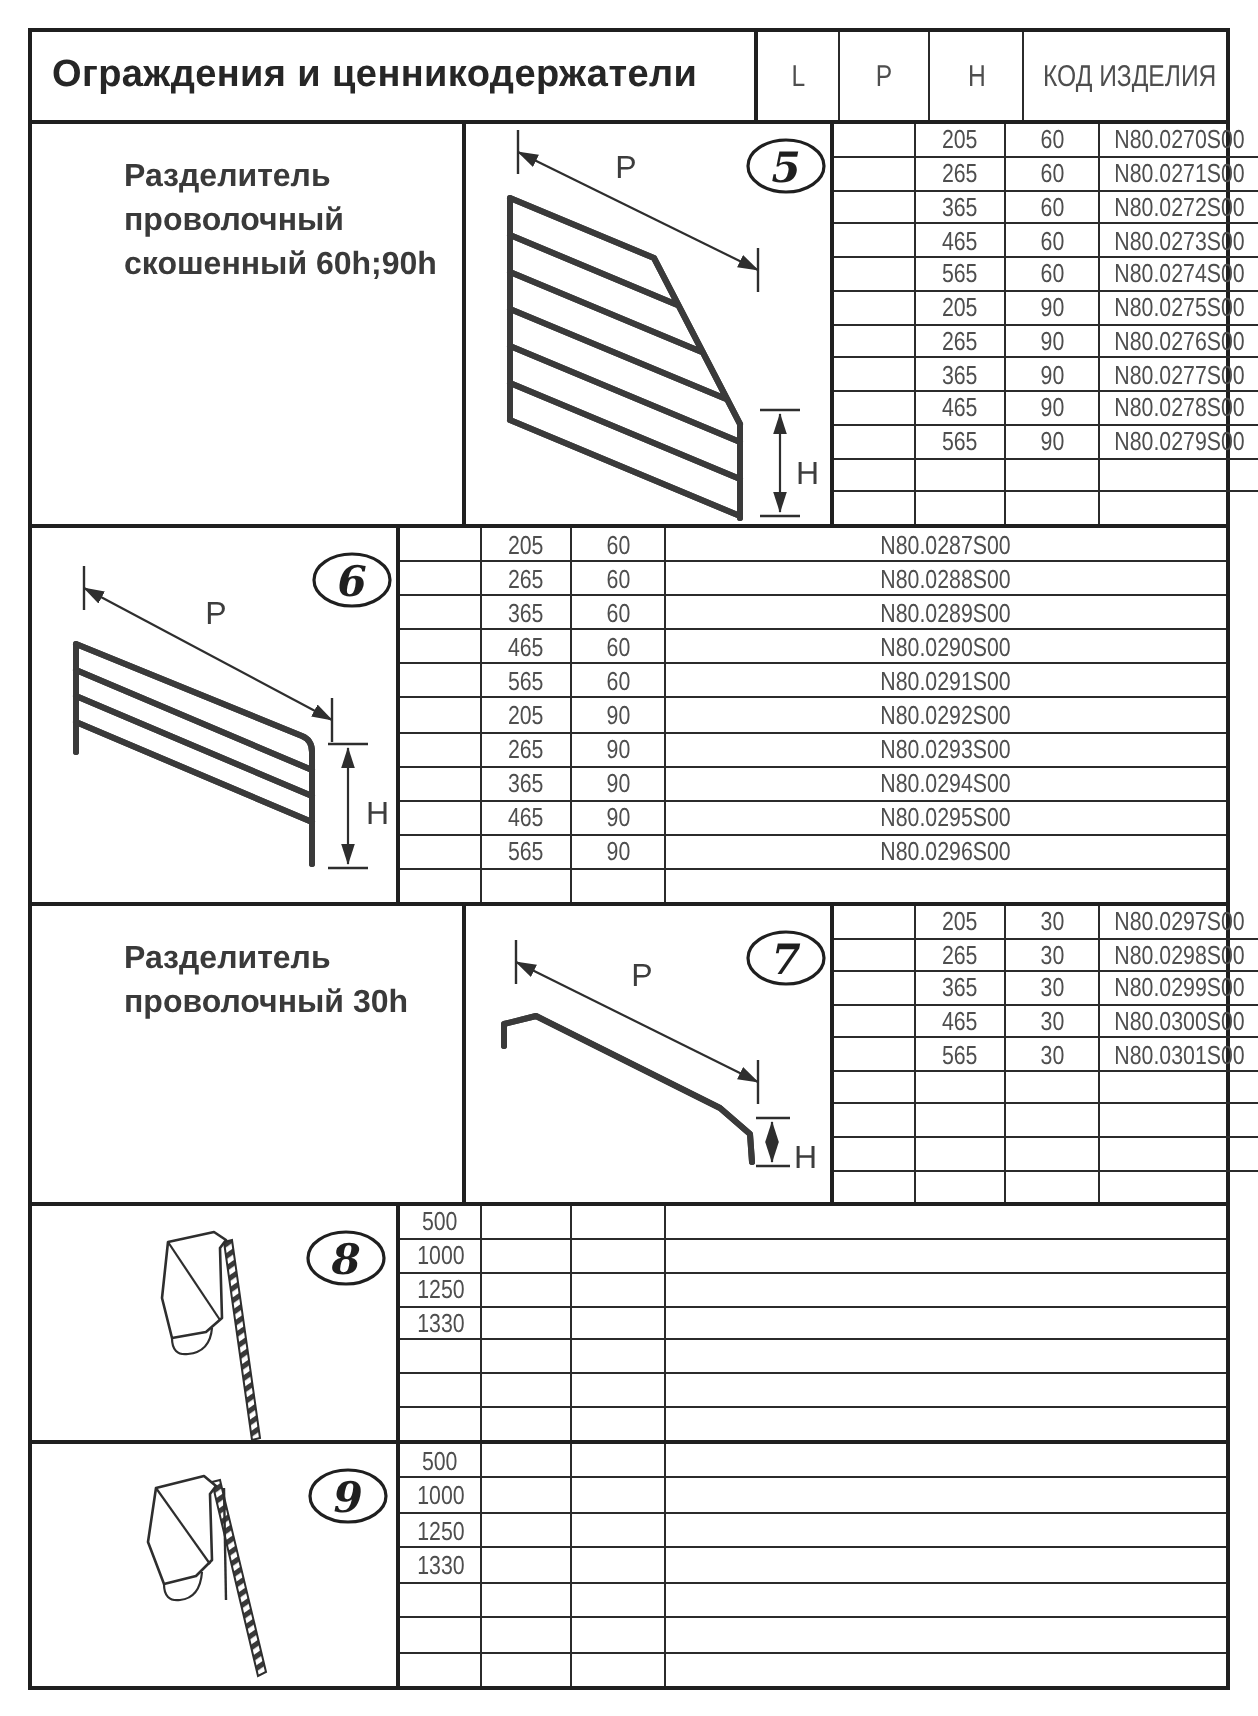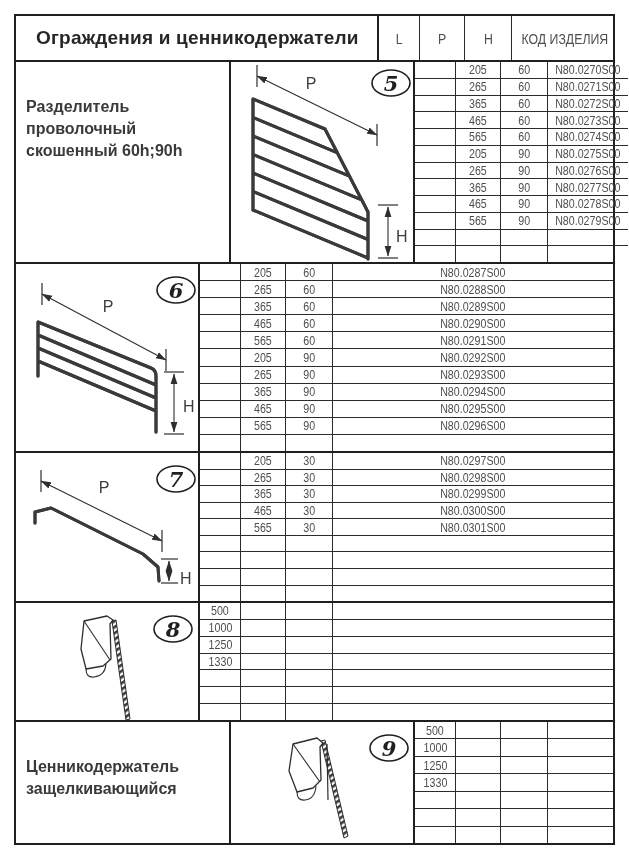--- a/index.html
+++ b/index.html
@@ -8,38 +8,38 @@
     position: relative; width: 629px; height: 858px; background: #ffffff;
     font-family: "Liberation Sans", sans-serif; overflow: hidden;
   }
   .table {
     position: absolute; left: 14px; top: 14px; width: 601px; height: 831px;
     border: 2px solid #1f1f1f; display: flex; flex-direction: column; background: #fff;
   }
   .header-row { height: 46px; display: flex; flex: 0 0 auto; border-bottom: 2px solid #1f1f1f; }
   .title-cell {
     width: 363px; flex: 0 0 auto; border-right: 2px solid #1f1f1f;
-    display: flex; align-items: center; padding-left: 20px;
+    display: flex; align-items: center; padding-left: 10px;
     font-size: 19px; font-weight: bold; color: #262626; letter-spacing: .2px;
   }
   .hcell { display:flex; align-items:center; justify-content:center; color:#4e4e4e; border-right:1px solid #2b2b2b; }
   .hcell.lastc { border-right: none; }
   .w-l { width: 41px; flex: 0 0 auto; }
   .w-p { width: 45px; flex: 0 0 auto; }
   .w-h { width: 47px; flex: 0 0 auto; }
   .w-code { flex: 1; }
   .cond { display:inline-block; transform: scaleX(.82); white-space: nowrap; }
   .hcell .cond { font-size: 15px; }
 
   .section { display: flex; flex: 0 0 auto; border-bottom: 2px solid #1f1f1f; }
   .s1 { height: 202px; } .s2 { height: 189px; } .s3 { height: 150px; } .s4 { height: 119px; }
   .s5 { flex: 1; border-bottom: none; }
   .label-cell {
-    width: 215px; flex: 0 0 auto; border-right: 2px solid #1f1f1f;
-    padding: 34px 6px 0 10px; font-size: 16px; font-weight: bold; color: #3a3a3a; line-height: 1.38;
+    width: 181px; flex: 0 0 auto; border-right: 2px solid #1f1f1f;
+    padding: 16px 6px 0 10px; font-size: 16px; font-weight: bold; color: #3a3a3a; line-height: 1.38; margin-left: 36px;
   }
   .draw-cell { width: 184px; flex: 0 0 auto; border-right: 2px solid #1f1f1f; position: relative; overflow: hidden; background:#fff; }
   .draw-cell svg { display:block; }
   .rows { flex: 1; display: flex; flex-direction: column; }
   .trow { flex: 1; display: flex; border-bottom: 1px solid #2b2b2b; }
   .trow:last-child { border-bottom: none; }
   .tcell { display:flex; align-items:center; justify-content:center; font-size:13px; color:#4e4e4e; border-right:1px solid #2b2b2b; overflow:hidden; }
   .tcell.c-code { border-right: none; }
 
   
@@ -448,20 +448,21 @@
               <span class="cond"></span>
             </div>
             <div class="tcell w-code c-code">
               <span class="cond"></span>
             </div>
           </div>
         </div>
     </div>
 
     <div class="section s3">
+      <div class="label-cell">Разделитель проволочный 30h</div>
       <div class="draw-cell">
         <svg width="182" height="148" viewBox="0 0 182 148">
           <line class="tick" x1="25" y1="17" x2="25" y2="39"></line>
           <line class="tick" x1="146" y1="77" x2="146" y2="99"></line>
           <line class="dim" x1="25" y1="28" x2="146" y2="88" marker-start="url(#arr)" marker-end="url(#arr)"></line>
           <text class="dimtext" x="88" y="40" text-anchor="middle">P</text>
           <path id="wire7" class="tube" d="M19,70 L19,59 L35,55 L127,101 L142,114 L143,128"></path>
           <use href="#wire7" class="core"></use>
           <line class="tick" x1="145" y1="106" x2="162" y2="106"></line>
           <line class="tick" x1="145" y1="130" x2="162" y2="130"></line>
@@ -708,21 +709,20 @@
               <span class="cond"></span>
             </div>
             <div class="tcell w-code c-code">
               <span class="cond"></span>
             </div>
           </div>
         </div>
     </div>
 
     <div class="section s5">
-      <div class="label-cell">Ценникодержатель защелкивающийся</div>
       <div class="draw-cell">
         <svg width="182" height="119" viewBox="0 0 182 119">
           <polygon class="rod" points="90,19 94,18 117,114 113,116" fill="url(#hatch)"></polygon>
           <line class="tick" x1="96" y1="22" x2="97" y2="78"></line>
           <path class="shape" d="M62,22 L86,16 L92,21 L89,25 L90,58 L82,66 L66,70 L58,49 Z"></path>
           <path class="thin" d="M62,22 L89,60"></path>
           <path class="thin" d="M66,70 Q66,79 74,78 Q84,77 85,64"></path>
           <ellipse class="badge" cx="158" cy="26" rx="19" ry="13"></ellipse>
           <text class="numtext" x="158" y="34" text-anchor="middle">9</text>
         </svg>

